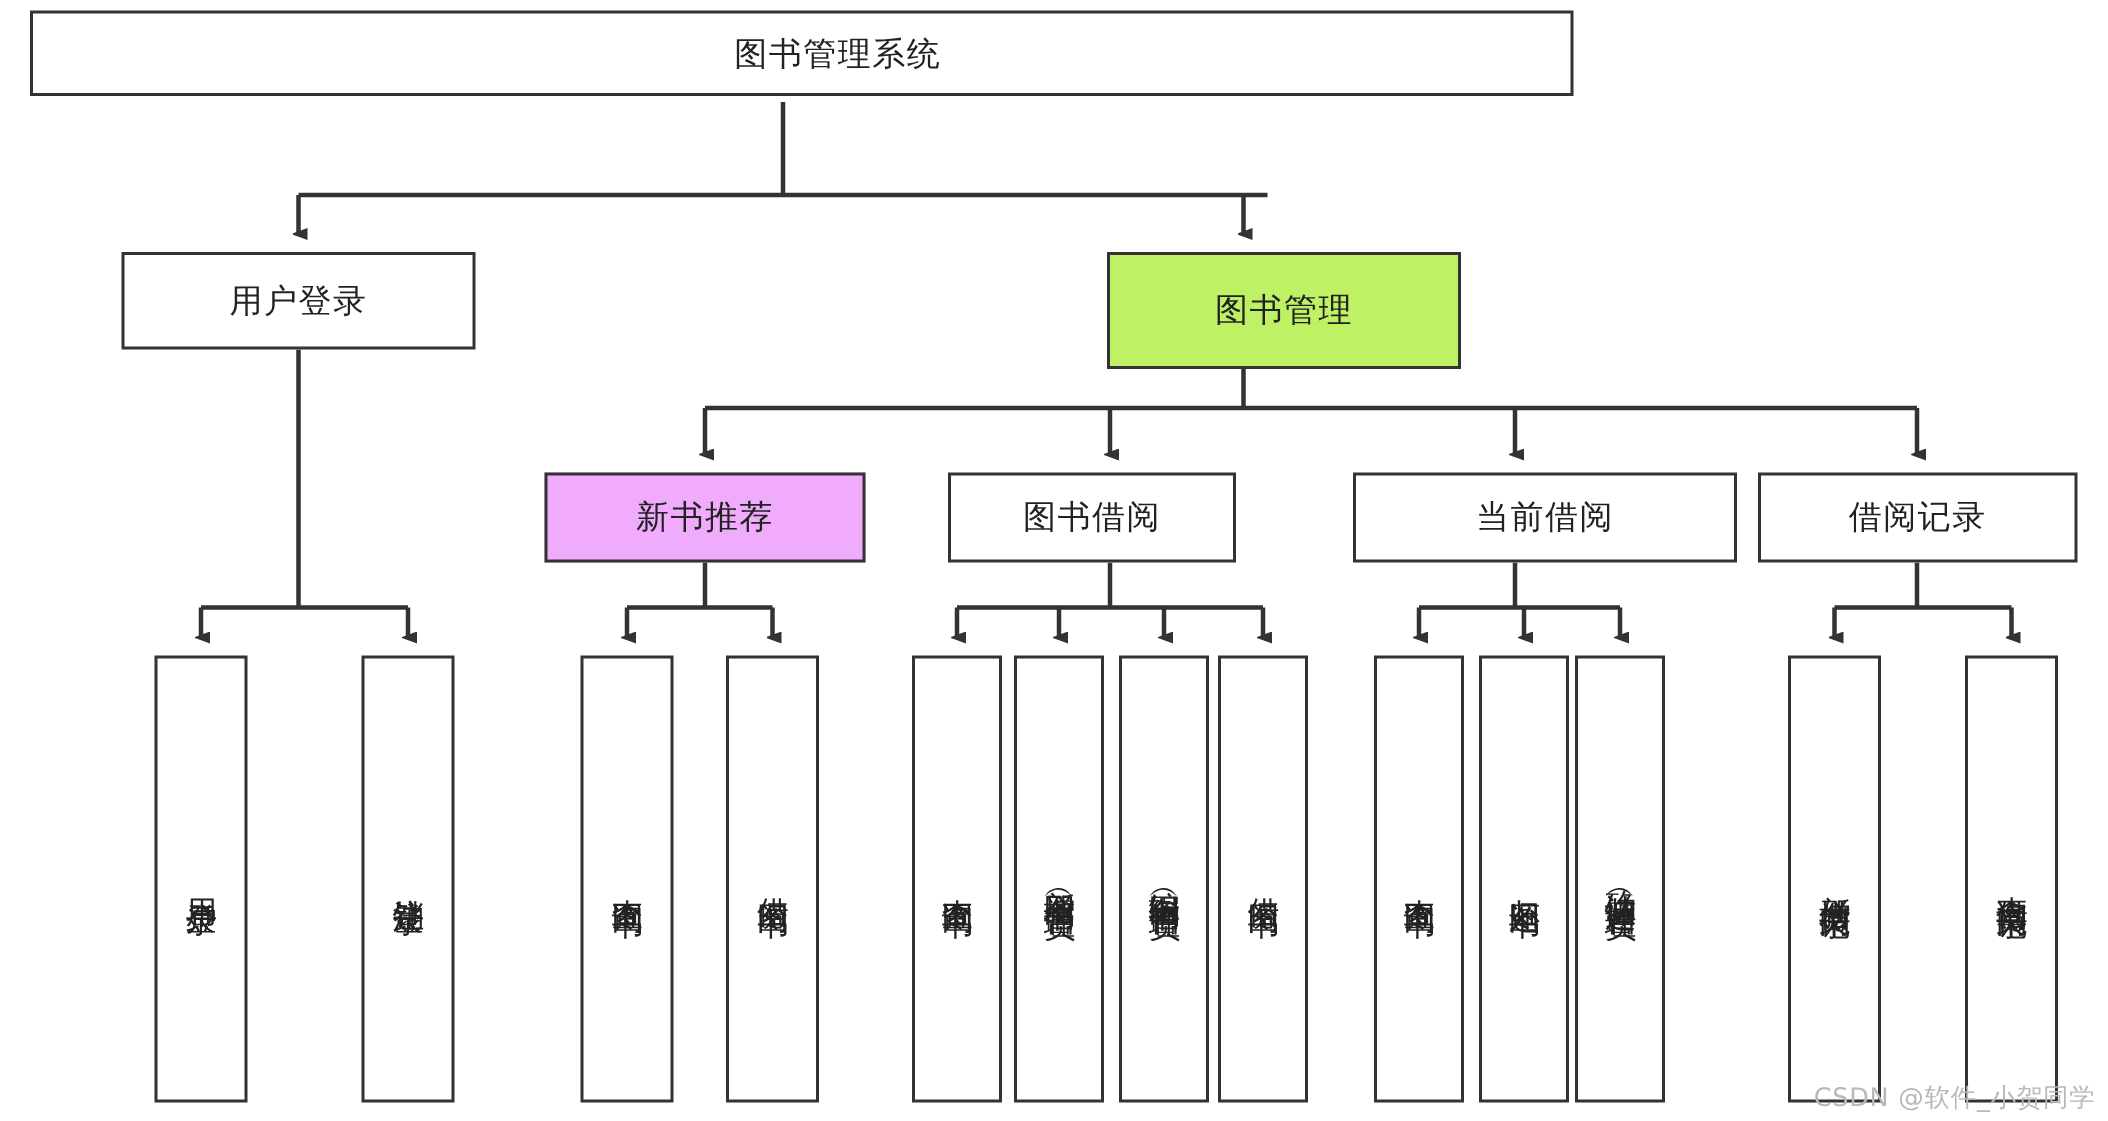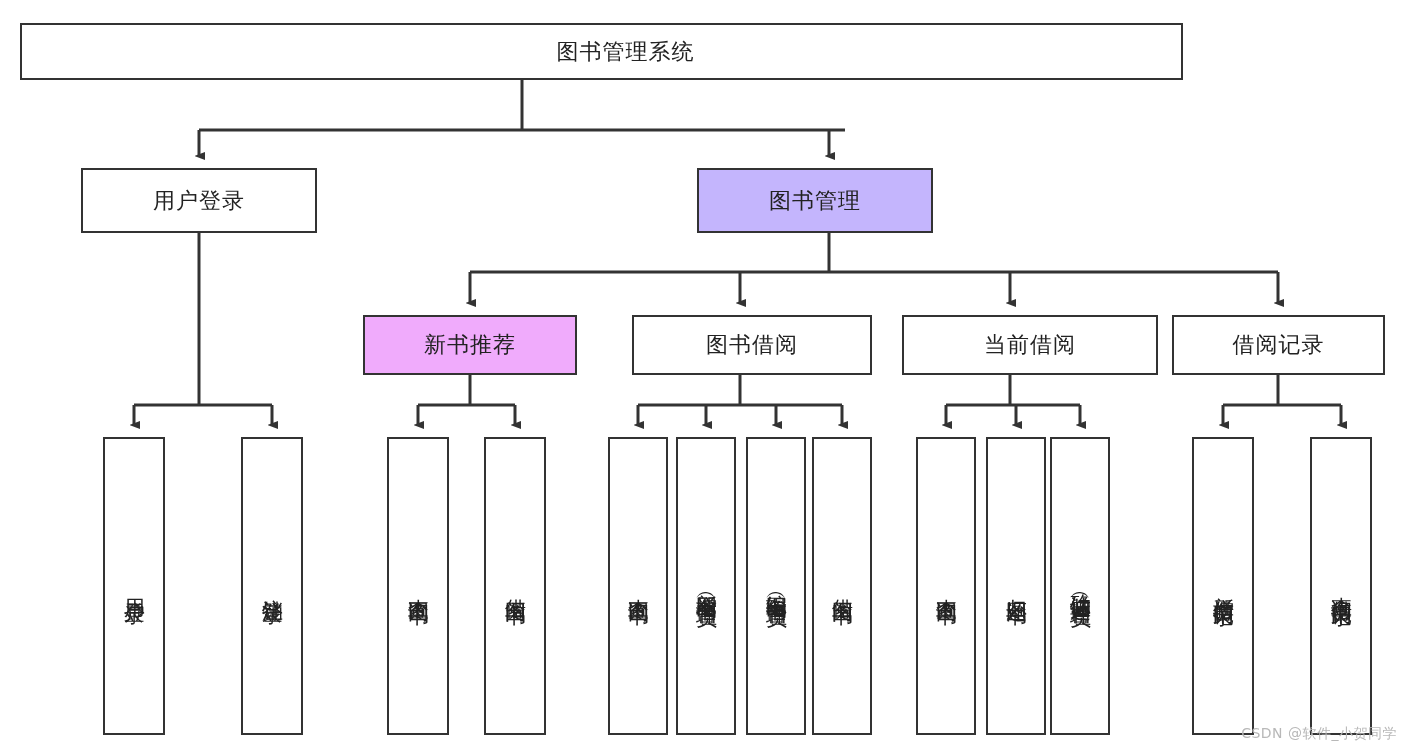--- a/index.html
+++ b/index.html
@@ -57,21 +57,21 @@
     display: block;
   }
   .node .hlabel {
     display: block;
     white-space: nowrap;
   }
   .watermark {
     position: absolute;
     right: 8px;
     bottom: 4px;
-    font-size: 14px;
+    font-size: 17px;
     color: #b8b8b8;
     letter-spacing: 0.5px;
     white-space: nowrap;
   }
 </style>
 </head>
 <body>
 
 <div id="canvas" style="background: rgb(255, 255, 255);">
 
@@ -118,35 +118,35 @@
       <path d="M1016,405 L1016,425" marker-end="url(#arrow)"></path>
       <path d="M1080,405 L1080,425" marker-end="url(#arrow)"></path>
 
       <path d="M1278,375 L1278,405"></path>
       <path d="M1223,405 L1341,405"></path>
       <path d="M1223,405 L1223,425" marker-end="url(#arrow)"></path>
       <path d="M1341,405 L1341,425" marker-end="url(#arrow)"></path>
     </g>
   </svg>
 
-  <div class="node horiz node-root" id="node-root" style="left: 20px; top: 23px; width: 1163px; height: 57px; border-color: rgb(51, 51, 51); background: rgb(255, 255, 255); color: rgb(34, 34, 34); padding-left: 48px;">
+  <div class="node horiz node-root" id="node-root" style="left: 20px; top: 7px; width: 1029px; height: 57px; border-color: rgb(51, 51, 51); background: rgb(255, 255, 255); color: rgb(34, 34, 34); padding-left: 48px;">
     <span class="hlabel">图书管理系统</span>
   </div>
 
   <div class="node horiz" id="l2-0" style="left: 81px; top: 168px; width: 236px; height: 65px; border-color: rgb(51, 51, 51); background: rgb(255, 255, 255); color: rgb(34, 34, 34);">
     <span class="hlabel">用户登录</span>
   </div>
-  <div class="node horiz" id="l2-1" style="left: 697px; top: 168px; width: 236px; height: 65px; border-color: rgb(51, 51, 51); background: #c4b5fd; color: rgb(34, 34, 34);">
+  <div class="node horiz" id="l2-1" style="left: 738px; top: 168px; width: 236px; height: 78px; border-color: rgb(51, 51, 51); background: #bef264; color: rgb(34, 34, 34);">
     <span class="hlabel">图书管理</span>
   </div>
 
   <div class="node horiz" id="l3-0" style="left: 363px; top: 315px; width: 214px; height: 60px; border-color: rgb(51, 51, 51); background: #f0abfc; color: rgb(34, 34, 34);">
     <span class="hlabel">新书推荐</span>
   </div>
-  <div class="node horiz" id="l3-1" style="left: 632px; top: 315px; width: 240px; height: 60px; border-color: rgb(51, 51, 51); background: rgb(255, 255, 255); color: rgb(34, 34, 34);">
+  <div class="node horiz" id="l3-1" style="left: 632px; top: 315px; width: 192px; height: 60px; border-color: rgb(51, 51, 51); background: rgb(255, 255, 255); color: rgb(34, 34, 34);">
     <span class="hlabel">图书借阅</span>
   </div>
   <div class="node horiz" id="l3-2" style="left: 902px; top: 315px; width: 256px; height: 60px; border-color: rgb(51, 51, 51); background: rgb(255, 255, 255); color: rgb(34, 34, 34);">
     <span class="hlabel">当前借阅</span>
   </div>
   <div class="node horiz" id="l3-3" style="left: 1172px; top: 315px; width: 213px; height: 60px; border-color: rgb(51, 51, 51); background: rgb(255, 255, 255); color: rgb(34, 34, 34);">
     <span class="hlabel">借阅记录</span>
   </div>
 
   <div class="node vert" id="lf-0" style="left: 103px; top: 437px; width: 62px; height: 298px; border-color: rgb(51, 51, 51); background: rgb(255, 255, 255); color: rgb(34, 34, 34);">

